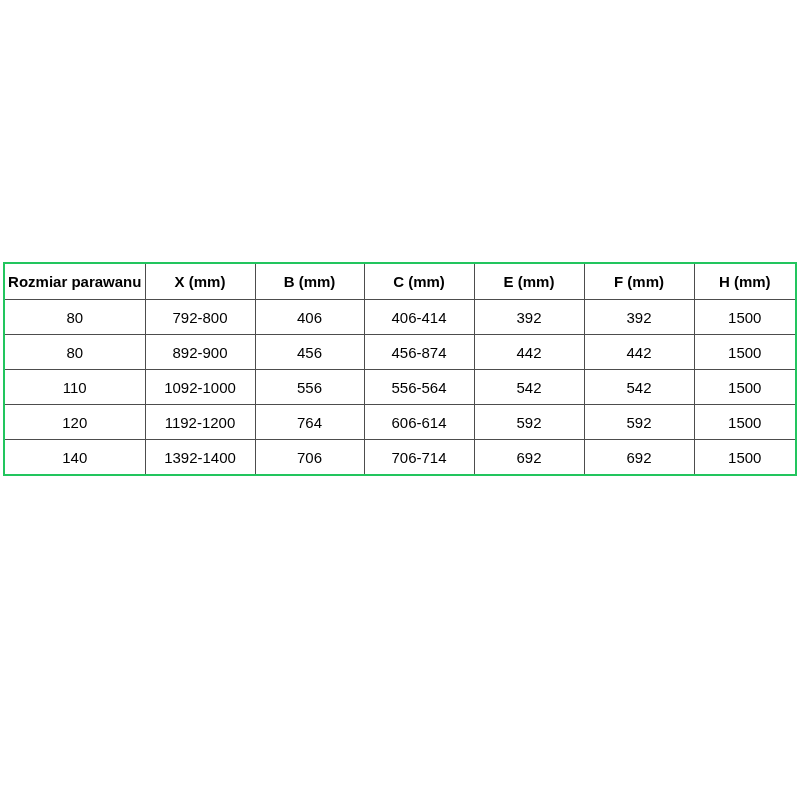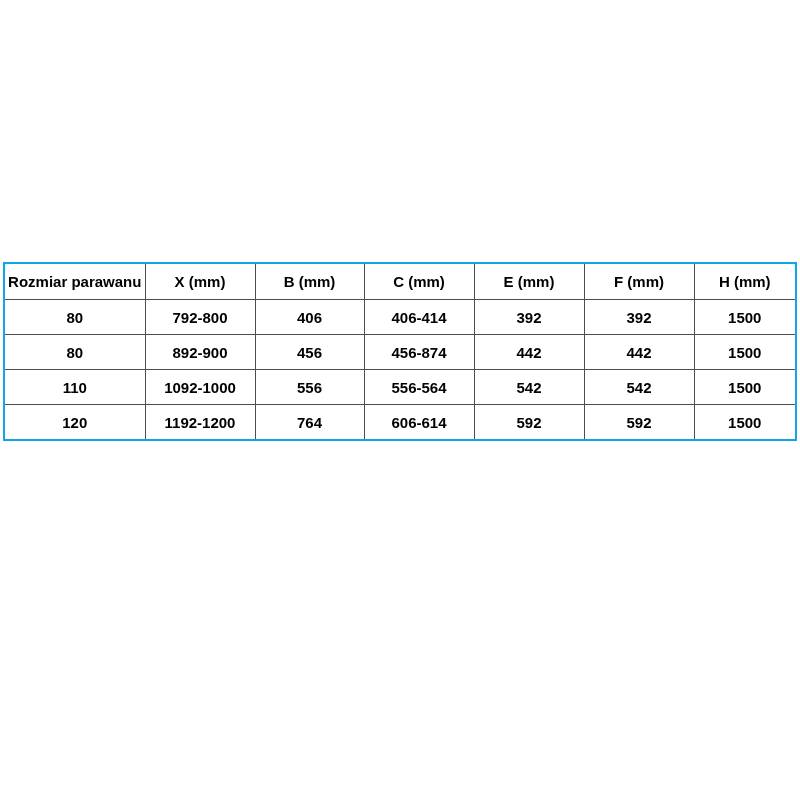--- a/index.html
+++ b/index.html
@@ -17,41 +17,41 @@
     background: #ffffff;
     overflow: hidden;
   }
   table.spec-table {
     position: absolute;
     left: 3px;
     top: 262px;
     width: 792px;
     border-collapse: collapse;
     table-layout: fixed;
-    border: 2px solid #0ea5e9;
+    border: 2px solid #22c55e;
     background: #ffffff;
   }
   table.spec-table th,
   table.spec-table td {
     border: 1.5px solid #4d4d4d;
     text-align: center;
     vertical-align: middle;
     padding: 0;
     color: #000000;
     font-size: 15px;
     line-height: 1;
     overflow: hidden;
     white-space: nowrap;
   }
   table.spec-table th {
     font-weight: bold;
     height: 35px;
   }
   table.spec-table td {
-    font-weight: bold;
+    font-weight: normal;
     height: 34px;
   }
 </style>
 </head>
 <body>
 
 <div class="page">
   <table class="spec-table">
     <colgroup>
       <col style="width:141px">
@@ -103,15 +103,24 @@
       </tr>
       <tr>
         <td>120</td>
         <td>1192-1200</td>
         <td>764</td>
         <td>606-614</td>
         <td>592</td>
         <td>592</td>
         <td>1500</td>
       </tr>
+      <tr>
+        <td>140</td>
+        <td>1392-1400</td>
+        <td>706</td>
+        <td>706-714</td>
+        <td>692</td>
+        <td>692</td>
+        <td>1500</td>
+      </tr>
     </tbody>
   </table>
 </div>
 
 </body></html>

